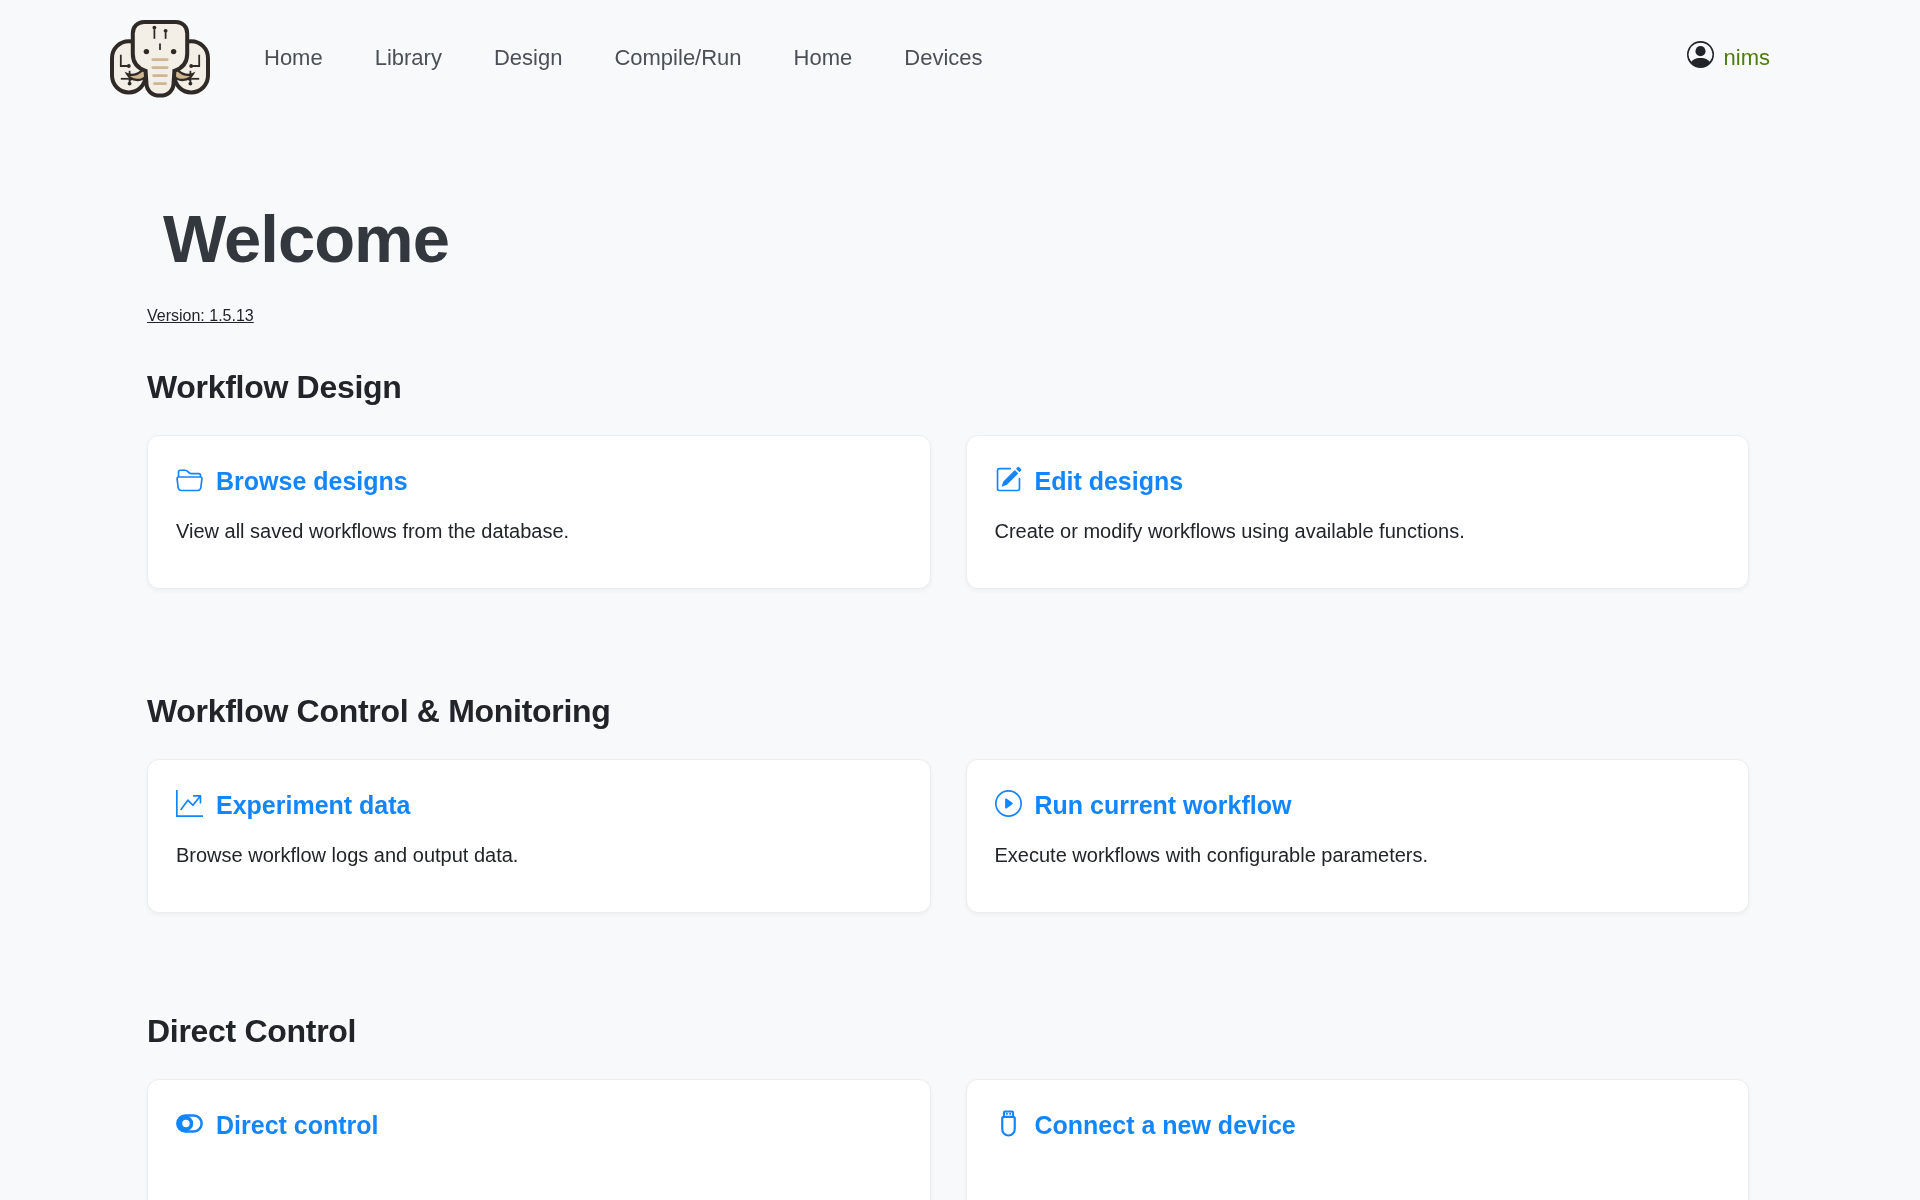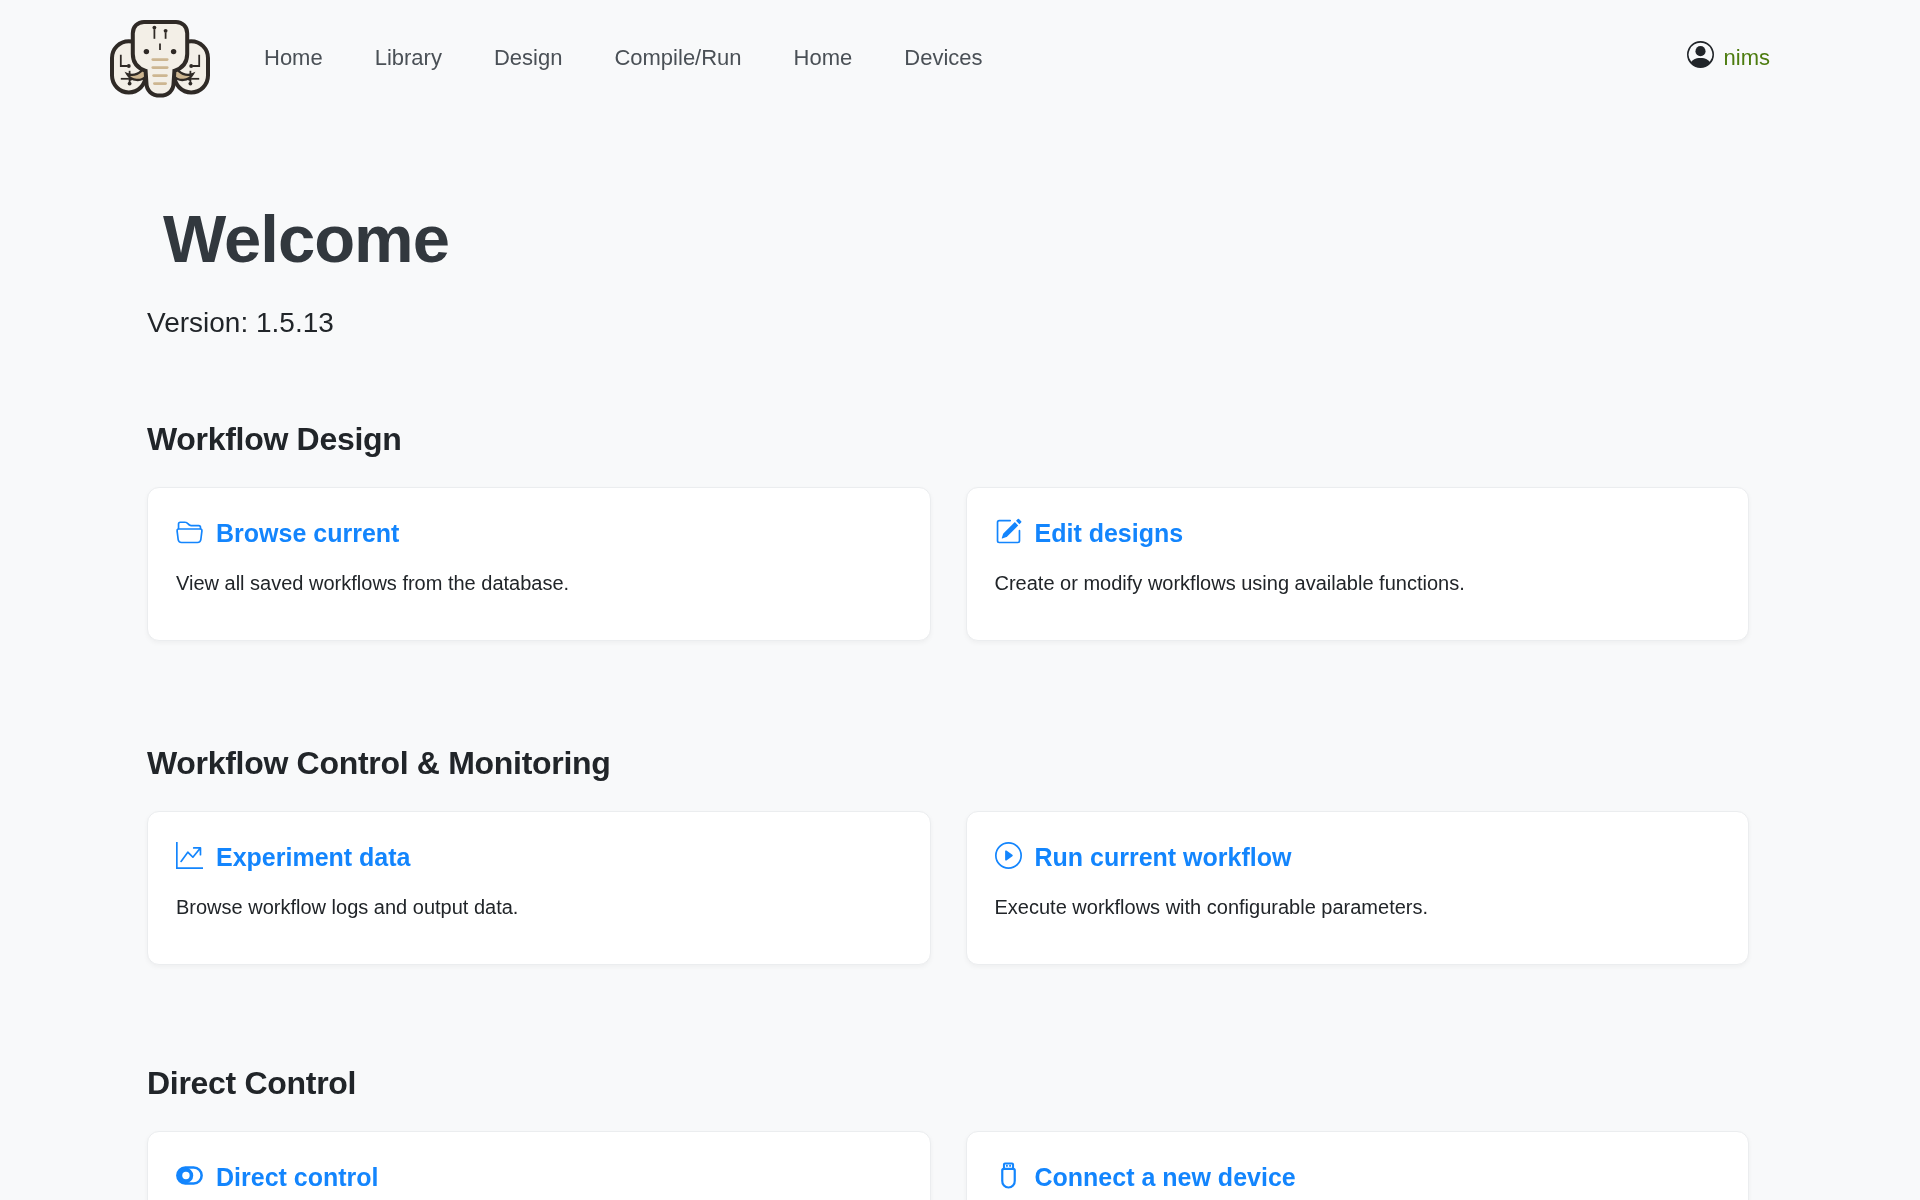--- a/index.html
+++ b/index.html
@@ -52,31 +52,32 @@
   .page-title {
     margin-top: 85px;
     font-size: 67px;
     font-weight: 700;
     color: #32383e;
     letter-spacing: -1px;
     margin-left: 16px;
   }
   .version {
     margin-top: 30px;
-    font-size: 28px;
-    color: #212529;
+    font-size: 16px;
+    color: #212529;
+    text-decoration: underline;
   }
 
   .section-heading {
     font-size: 32px;
     font-weight: 600;
     color: #212529;
     letter-spacing: -0.3px;
   }
-  .sh-1 { margin-top: 82px; }
+  .sh-1 { margin-top: 44px; }
   .sh-2 { margin-top: 104px; }
   .sh-3 { margin-top: 100px; }
 
   .card-row {
     margin-top: 29px;
     display: flex;
     gap: 35px;
   }
   .card {
     flex: 1;
@@ -197,21 +198,21 @@
   <h2 class="section-heading sh-1">Workflow Design</h2>
   <div class="card-row">
 
     <div class="card">
       <div class="card-title-row">
         <span>
           <svg viewBox="0 0 16 16" fill="currentColor" aria-hidden="true">
             <path d="M1 3.5A1.5 1.5 0 0 1 2.5 2h2.764c.958 0 1.76.56 2.311 1.184C7.985 3.648 8.48 4 9 4h4.5A1.5 1.5 0 0 1 15 5.5v.64c.57.265.94.876.856 1.546l-.64 5.124A2.5 2.5 0 0 1 12.733 15H3.266a2.5 2.5 0 0 1-2.481-2.19l-.64-5.124A1.5 1.5 0 0 1 1 6.14V3.5zM2 6h12v-.5a.5.5 0 0 0-.5-.5H9c-.964 0-1.71-.629-2.174-1.154C6.374 3.334 5.82 3 5.264 3H2.5a.5.5 0 0 0-.5.5V6zm-.367 1a.5.5 0 0 0-.496.562l.64 5.124A1.5 1.5 0 0 0 3.266 14h9.468a1.5 1.5 0 0 0 1.489-1.314l.64-5.124A.5.5 0 0 0 14.367 7H1.633z"></path>
           </svg>
         </span>
-        <span class="card-title">Browse current</span>
+        <span class="card-title">Browse designs</span>
       </div>
       <div class="card-desc">View all saved workflows from the database.</div>
     </div>
 
     <div class="card">
       <div class="card-title-row">
         <span>
           <svg viewBox="0 0 16 16" fill="currentColor" aria-hidden="true">
             <path d="M15.502 1.94a.5.5 0 0 1 0 .706L14.459 3.69l-2-2L13.502.646a.5.5 0 0 1 .707 0l1.293 1.293zm-1.75 2.456-2-2L4.939 9.21a.5.5 0 0 0-.121.196l-.805 2.414a.25.25 0 0 0 .316.316l2.414-.805a.5.5 0 0 0 .196-.12l6.813-6.814z"></path>
             <path fill-rule="evenodd" d="M1 13.5A1.5 1.5 0 0 0 2.5 15h11a1.5 1.5 0 0 0 1.5-1.5v-6a.5.5 0 0 0-1 0v6a.5.5 0 0 1-.5.5h-11a.5.5 0 0 1-.5-.5v-11a.5.5 0 0 1 .5-.5H9a.5.5 0 0 0 0-1H2.5A1.5 1.5 0 0 0 1 2.5v11z"></path>

